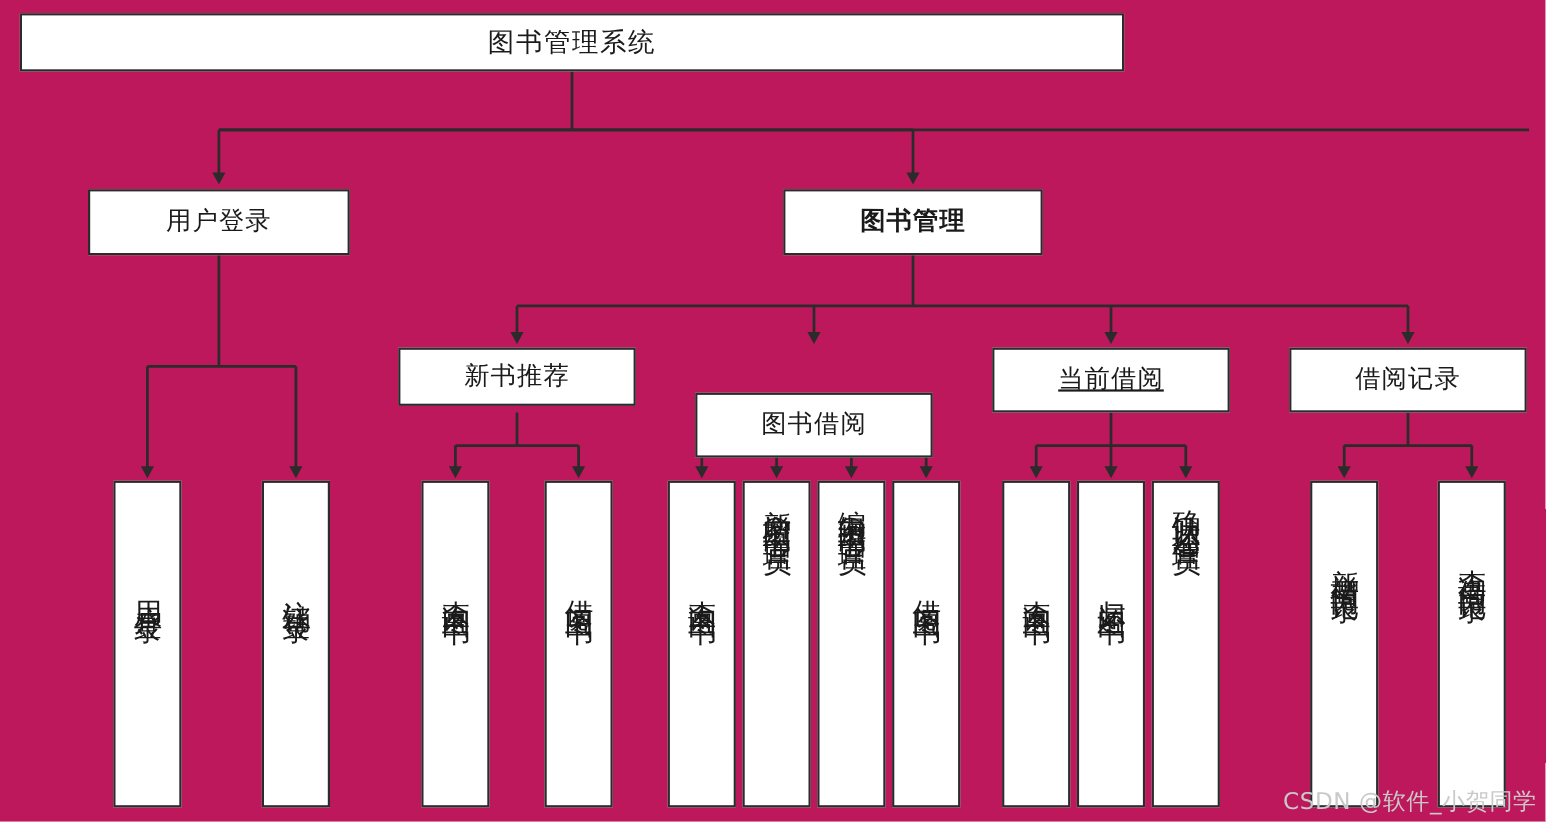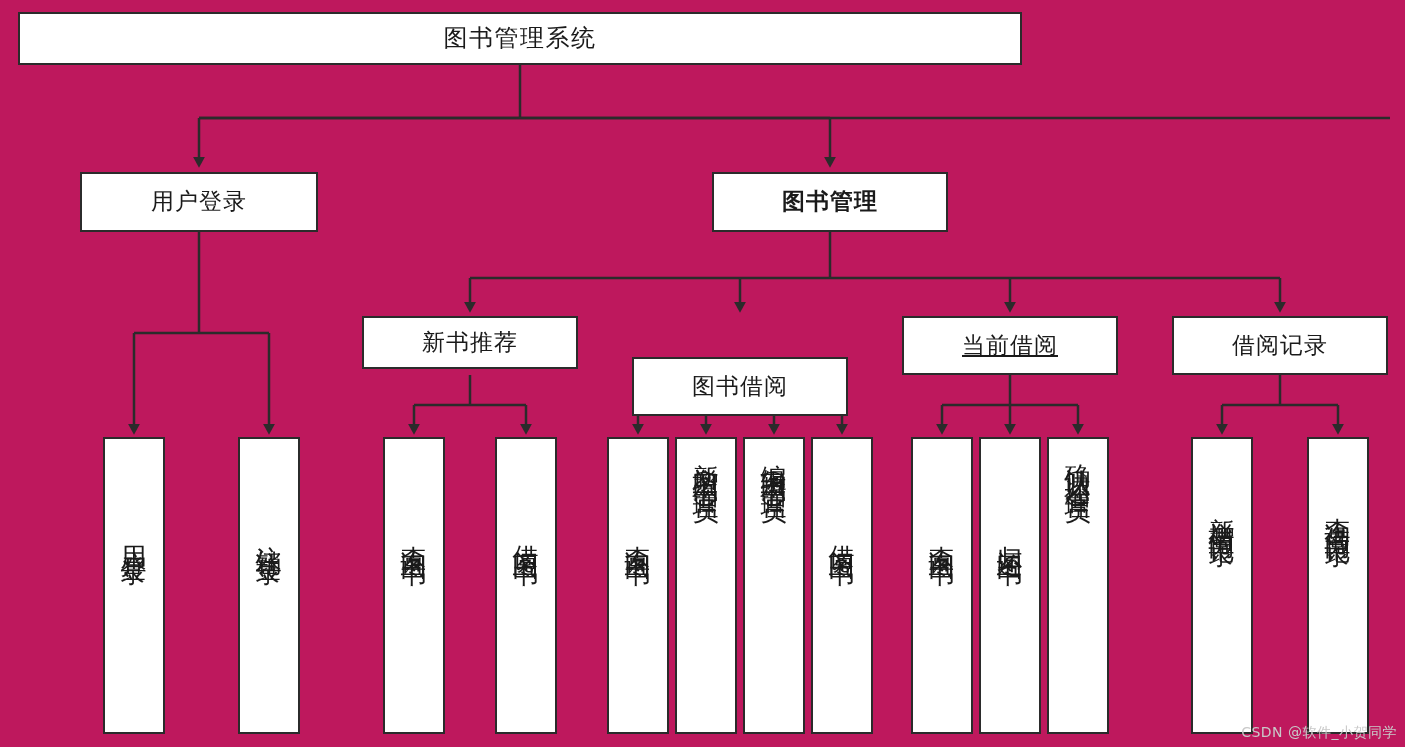--- a/index.html
+++ b/index.html
@@ -70,21 +70,21 @@
   .node.v.midset {
     padding-top: 86px;
   }
   .node.v.midset2 {
     padding-top: 58px;
   }
   .watermark {
     position: absolute;
     right: 8px;
     bottom: 5px;
-    font-size: 14px;
+    font-size: 21px;
     color: #c9c9c9;
     white-space: nowrap;
     letter-spacing: 0.5px;
   }
 </style>
 </head>
 <body>
 
 <div id="canvas">
 

